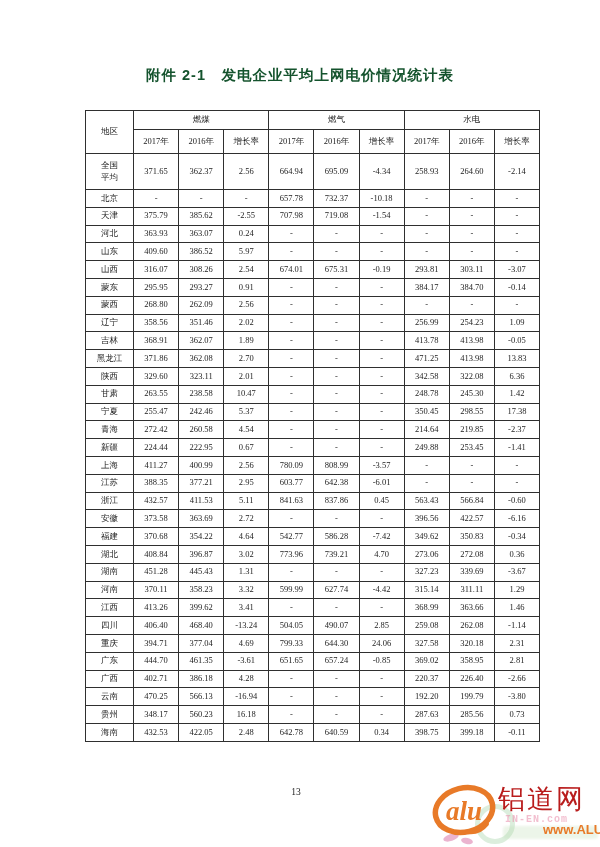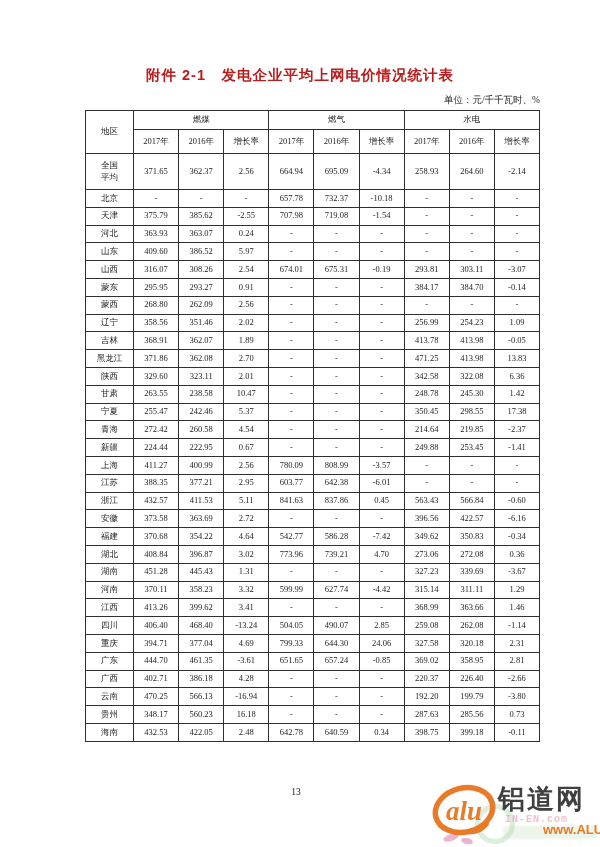--- a/index.html
+++ b/index.html
@@ -11,21 +11,21 @@
     margin:0 auto;
     overflow:hidden;
     font-family:"Liberation Serif","DejaVu Serif",serif;
     color:#1c1c1c;
   }
   .doc-title {
     position:absolute; top:66px; left:0; width:600px;
     text-align:center;
     font-family:"Liberation Sans","DejaVu Sans",sans-serif;
     font-weight:bold; font-size:14.5px; letter-spacing:1px;
-    color:#b91c1c;
+    color:#14532d;
   }
   .unit-label {
     position:absolute; top:94px; left:85px; width:455px;
     text-align:right; font-size:9.5px; color:#1c1c1c;
   }
   .table-wrap { position:absolute; top:110px; left:85px; width:455px; }
   table.price-table {
     width:455px; border-collapse:collapse; table-layout:fixed;
     border:1.5px solid #2a2a2a;
   }
@@ -69,38 +69,37 @@
     position:absolute; left:78px; top:56px; width:95px; height:13px;
     background:#aed6a0; opacity:0.22; border-radius:3px; filter:blur(1px);
   }
   .petal { position:absolute; background:#d86aa0; border-radius:50%; opacity:0.5; }
   .petal.p1 { left:18px; top:64px; width:16px; height:7px; transform:rotate(-18deg); }
   .petal.p2 { left:36px; top:68px; width:12px; height:6px; transform:rotate(12deg); }
   .alu-logo { position:absolute; left:6px; top:10px; }
   .brand-name {
     position:absolute; left:73px; top:16px;
     font-family:"Liberation Sans","DejaVu Sans",sans-serif;
-    font-weight:bold; font-size:27px; line-height:1;
-    color:#404040; letter-spacing:2px; white-space:nowrap;
+    font-weight:normal; font-size:27px; line-height:1;
+    color:#b91c1c; letter-spacing:2px; white-space:nowrap;
     text-shadow:0 0 1px #fff;
   }
   .brand-url {
     position:absolute; left:77px; top:52px;
     font-family:"Liberation Sans","DejaVu Sans",sans-serif;
     font-weight:bold; font-size:13px; color:#e87a28; white-space:nowrap;margin-left:41px;
   }
 </style>
 </head>
 <body>
 
 <div class="page">
 
   <div class="doc-title">附件 2-1　发电企业平均上网电价情况统计表</div>
 
-  <div class="unit-label">单位：元/千千瓦时、%</div>
 
   <div class="table-wrap">
     <table class="price-table">
       <colgroup>
         <col class="region-col">
         <col>
           <col>
           <col>
           <col>
           <col>

